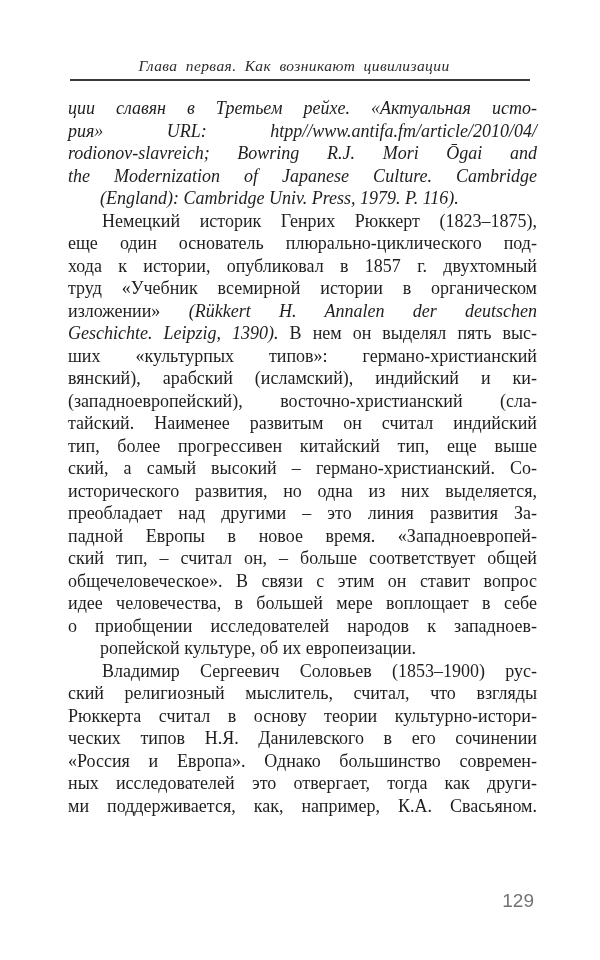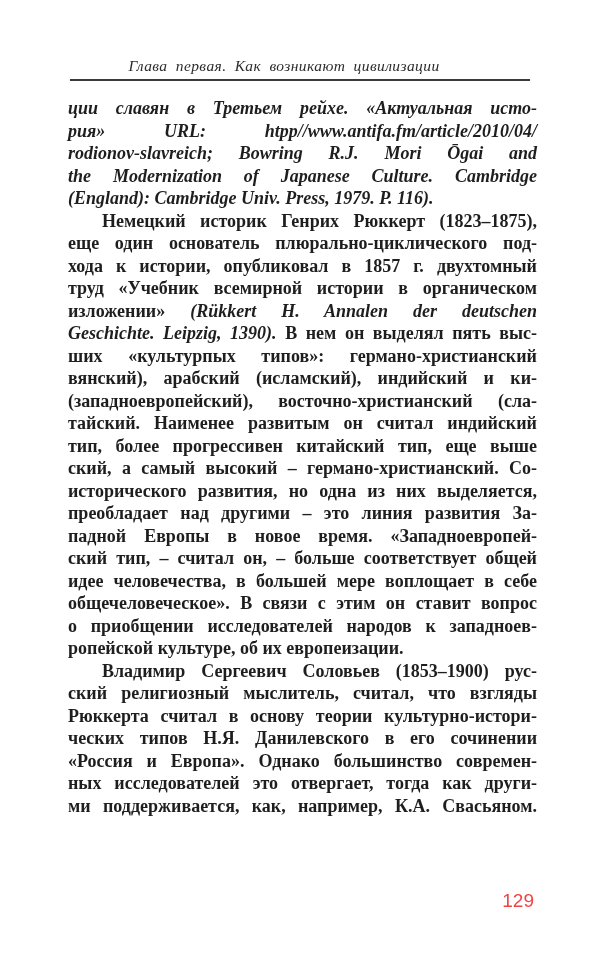--- a/index.html
+++ b/index.html
@@ -7,60 +7,60 @@
     width: 600px; height: 960px;
     background: #ffffff;
     font-family: "Liberation Serif", serif;
     color: #1e1e1e;
     overflow: hidden;
   }
   .page { position: relative; width: 600px; height: 960px; background: #ffffff; }
 
   .running-header {
     position: absolute;
-    left: 52px; top: 57px; width: 464px;
+    left: 62px; top: 57px; width: 464px;
     text-align: center;
     font-style: italic;
     font-size: 15.5px;
     letter-spacing: 0.4px;
     word-spacing: 4px;
     color: #2c2c2c;
     white-space: nowrap;
   }
   .header-rule {
     position: absolute;
     left: 70px; top: 79px; width: 460px; height: 2px;
     background: #3a3a3a;
   }
 
   .page-body {
     position: absolute;
     left: 68px; top: 97px; width: 469px;
     font-size: 18px;
     line-height: 22.5px;
   }
-  .paragraph { margin: 0; font-weight: bold; }
+  .paragraph { margin: 0; }
   .line {
     text-align: justify;
     text-align-last: justify;
     white-space: normal;
     height: 22.5px;
     overflow: visible;
   }
-  .line.last { text-align-last: left; }
+  .line.last { text-align-last: left; margin-left: 32px; }
   .line.indent { text-indent: 34px; }
   .it { font-style: italic; }
 
   .page-number {
     position: absolute;
     left: 68px; top: 890px; width: 466px;
     text-align: right;
     font-family: "Liberation Sans", sans-serif;
     font-size: 19px;
-    color: #ef4444;
+    color: #737373;
   }
 </style>
 </head>
 <body>
 
 <div class="page">
   <div class="running-header">Глава первая. Как возникают цивилизации</div>
   <div class="header-rule"></div>
 
   <div class="page-body">
@@ -81,22 +81,22 @@
         <div class="line"><span>ших «культурпых типов»: германо-христианский</span></div>
         <div class="line"><span>вянский), арабский (исламский), индийский и ки-</span></div>
         <div class="line"><span>(западноевропейский), восточно-христианский (сла-</span></div>
         <div class="line"><span>тайский. Наименее развитым он считал индийский</span></div>
         <div class="line"><span>тип, более прогрессивен китайский тип, еще выше</span></div>
         <div class="line"><span>ский, а самый высокий – германо-христианский. Со-</span></div>
         <div class="line"><span>исторического развития, но одна из них выделяется,</span></div>
         <div class="line"><span>преобладает над другими – это линия развития За-</span></div>
         <div class="line"><span>падной Европы в новое время. «Западноевропей-</span></div>
         <div class="line"><span>ский тип, – считал он, – больше соответствует общей</span></div>
+        <div class="line"><span>общечеловеческое». В связи с этим он ставит вопрос</span></div>
         <div class="line"><span>идее человечества, в большей мере воплощает в себе</span></div>
-        <div class="line"><span>общечеловеческое». В связи с этим он ставит вопрос</span></div>
         <div class="line"><span>о приобщении исследователей народов к западноев-</span></div>
         <div class="line last"><span>ропейской культуре, об их европеизации.</span></div>
       </div>
     <div class="paragraph">
         <div class="line indent"><span>Владимир Сергеевич Соловьев (1853–1900) рус-</span></div>
         <div class="line"><span>ский религиозный мыслитель, считал, что взгляды</span></div>
         <div class="line"><span>Рюккерта считал в основу теории культурно-истори-</span></div>
         <div class="line"><span>ческих типов Н.Я. Данилевского в его сочинении</span></div>
         <div class="line"><span>«Россия и Европа». Однако большинство современ-</span></div>
         <div class="line"><span>ных исследователей это отвергает, тогда как други-</span></div>

